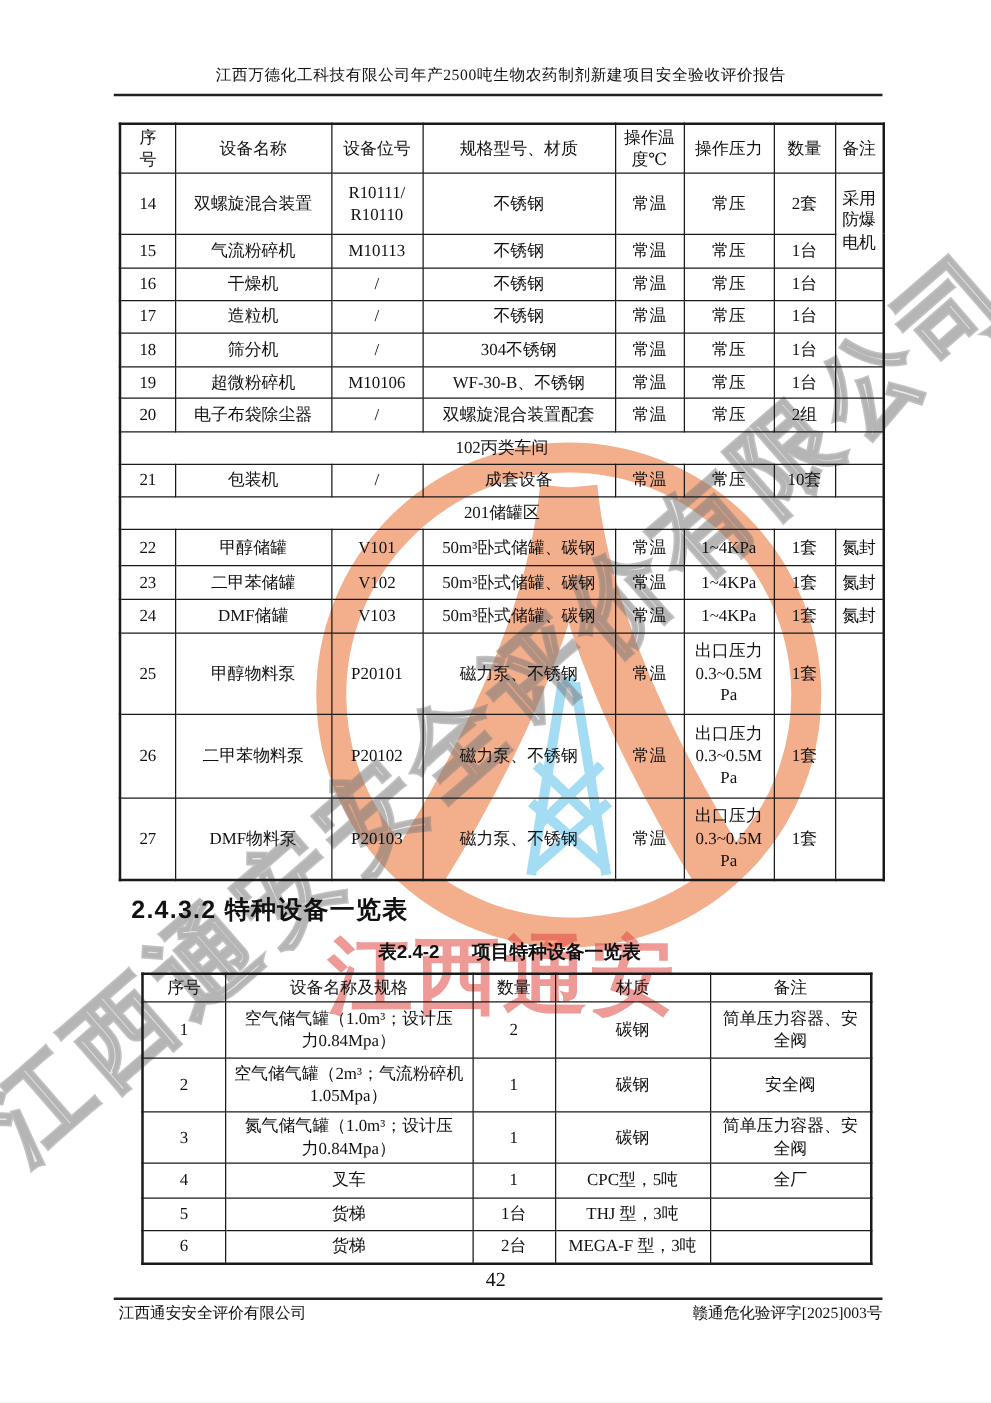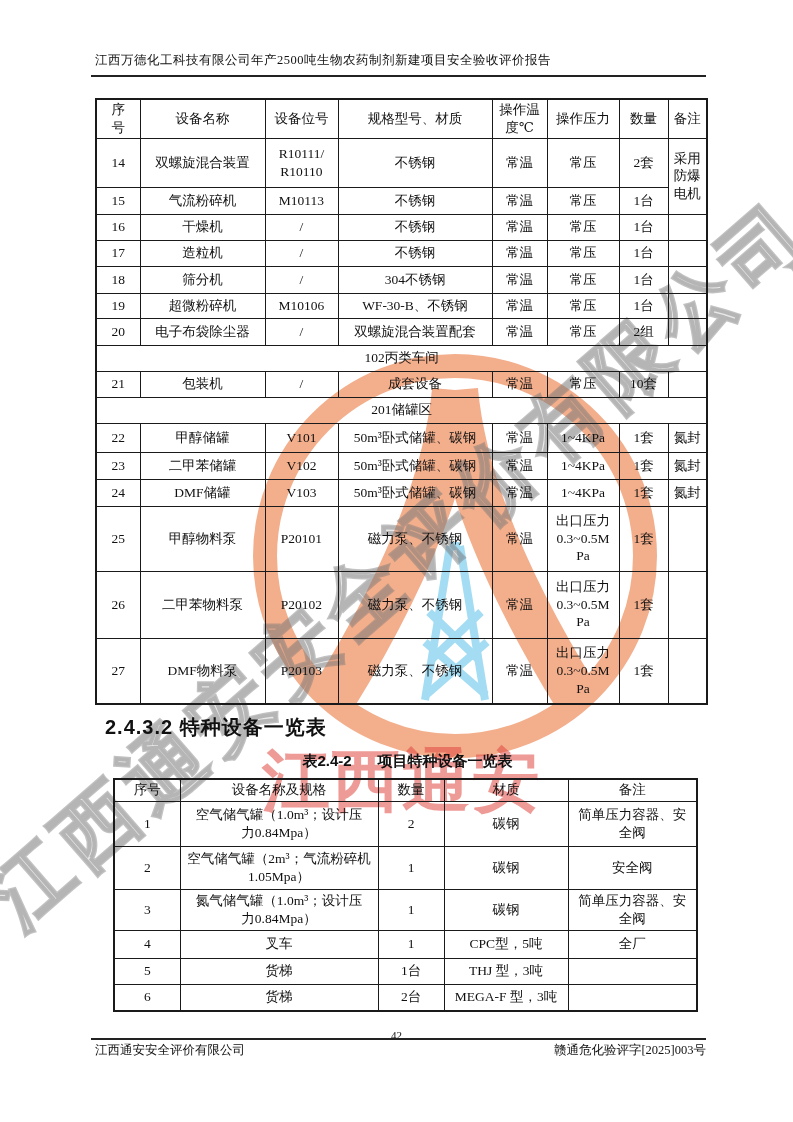--- a/index.html
+++ b/index.html
@@ -19,21 +19,21 @@
   }
   .wm-red{
     position:absolute;left:262px;top:736px;
     font-family:Liberation Serif, serif;
     font-size:68px;font-weight:bold;letter-spacing:2px;
     color:rgba(224,72,66,0.55);white-space:nowrap;
   }
   
   .content{position:absolute;inset:0;z-index:2;}
   .doc-title{
-    position:absolute;top:52px;left:95px;width:611px;text-align:left;
+    position:absolute;top:52px;left:95px;width:611px;text-align:center;
     font-size:12.5px;letter-spacing:.5px;
   }
   .title-rule{position:absolute;top:75px;left:91px;width:615px;border-top:2px solid #222;}
   table.grid{
     border-collapse:collapse;table-layout:fixed;
     border:2px solid #1a1a1a;
   }
   table.grid td{
     border:1px solid #1a1a1a;text-align:center;vertical-align:middle;
     font-size:13.5px;line-height:1.3;padding:0 2px;white-space:pre-line;
@@ -45,21 +45,21 @@
     position:absolute;top:714px;left:105px;
     font-family:"Liberation Sans","DejaVu Sans",sans-serif;
     font-size:20px;font-weight:bold;letter-spacing:1px;
   }
   .table-caption{
     position:absolute;top:752px;left:116px;width:583px;text-align:center;
     font-family:"Liberation Sans","DejaVu Sans",sans-serif;
     font-size:15px;font-weight:bold;
   }
   .table-caption .cap-no{margin-right:26px;}
-  .page-number{position:absolute;top:1016px;left:0;width:793px;text-align:center;font-size:11px;margin-top:13px;}
+  .page-number{position:absolute;top:1016px;left:0;width:793px;text-align:center;font-size:16px;}
   .footer-rule{position:absolute;top:1038px;left:91px;width:615px;border-top:2px solid #222;}
   .footer-text{
     position:absolute;top:1042px;left:95px;width:611px;
     display:flex;justify-content:space-between;font-size:12.5px;
   }
 </style>
 </head>
 <body>
 
 <div class="page">

